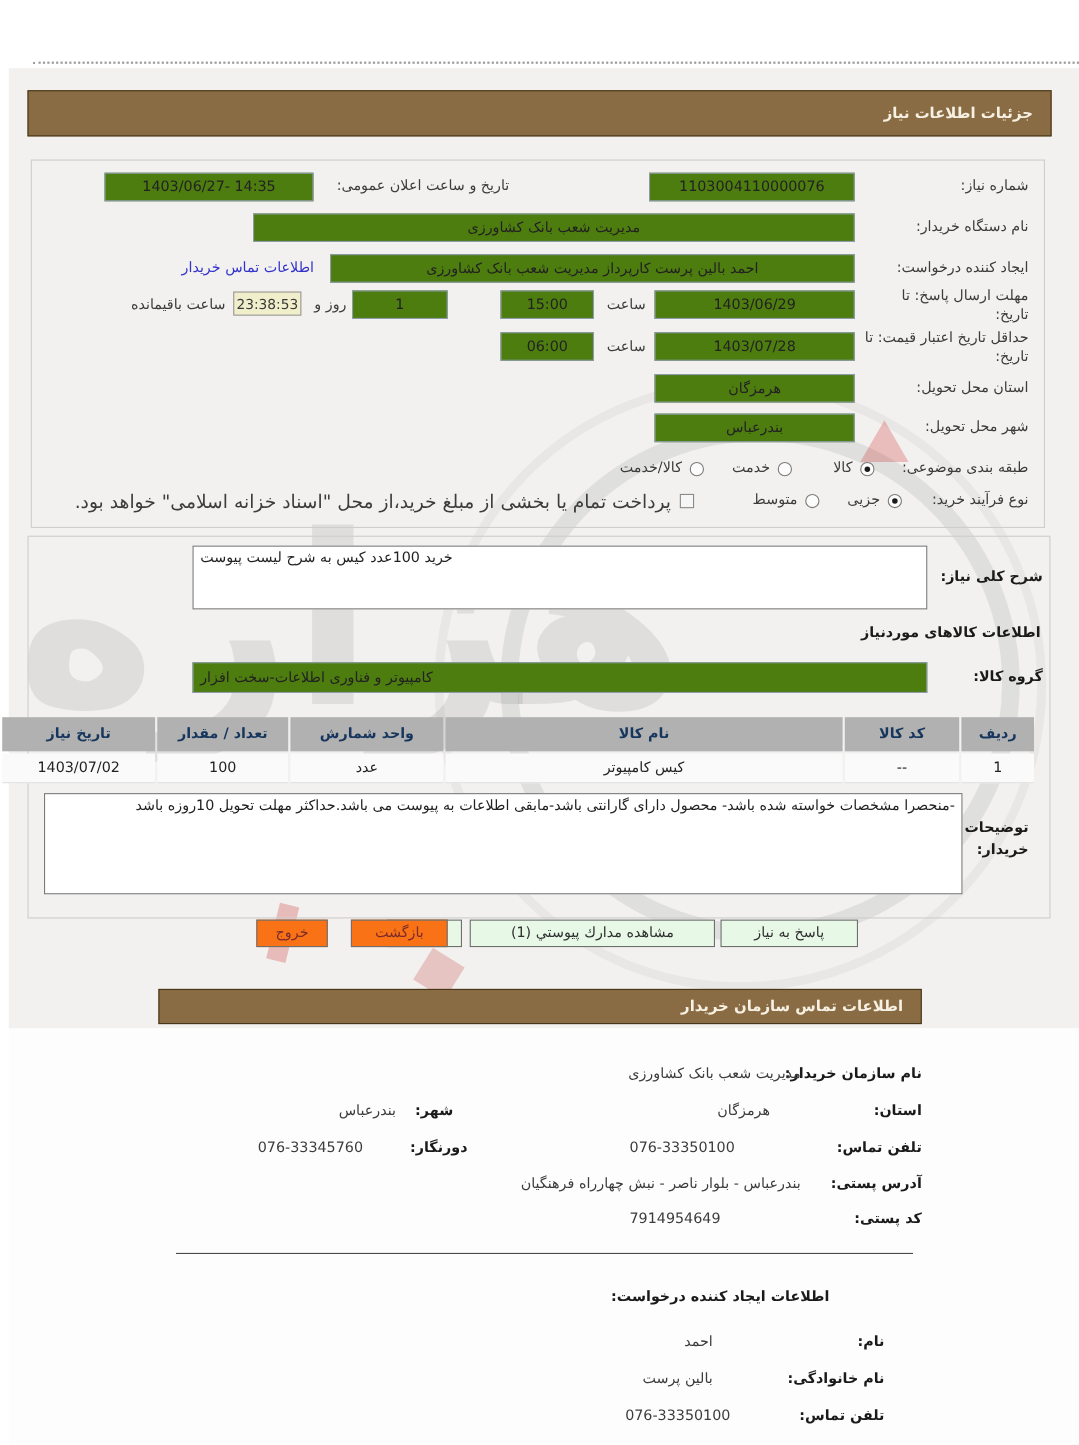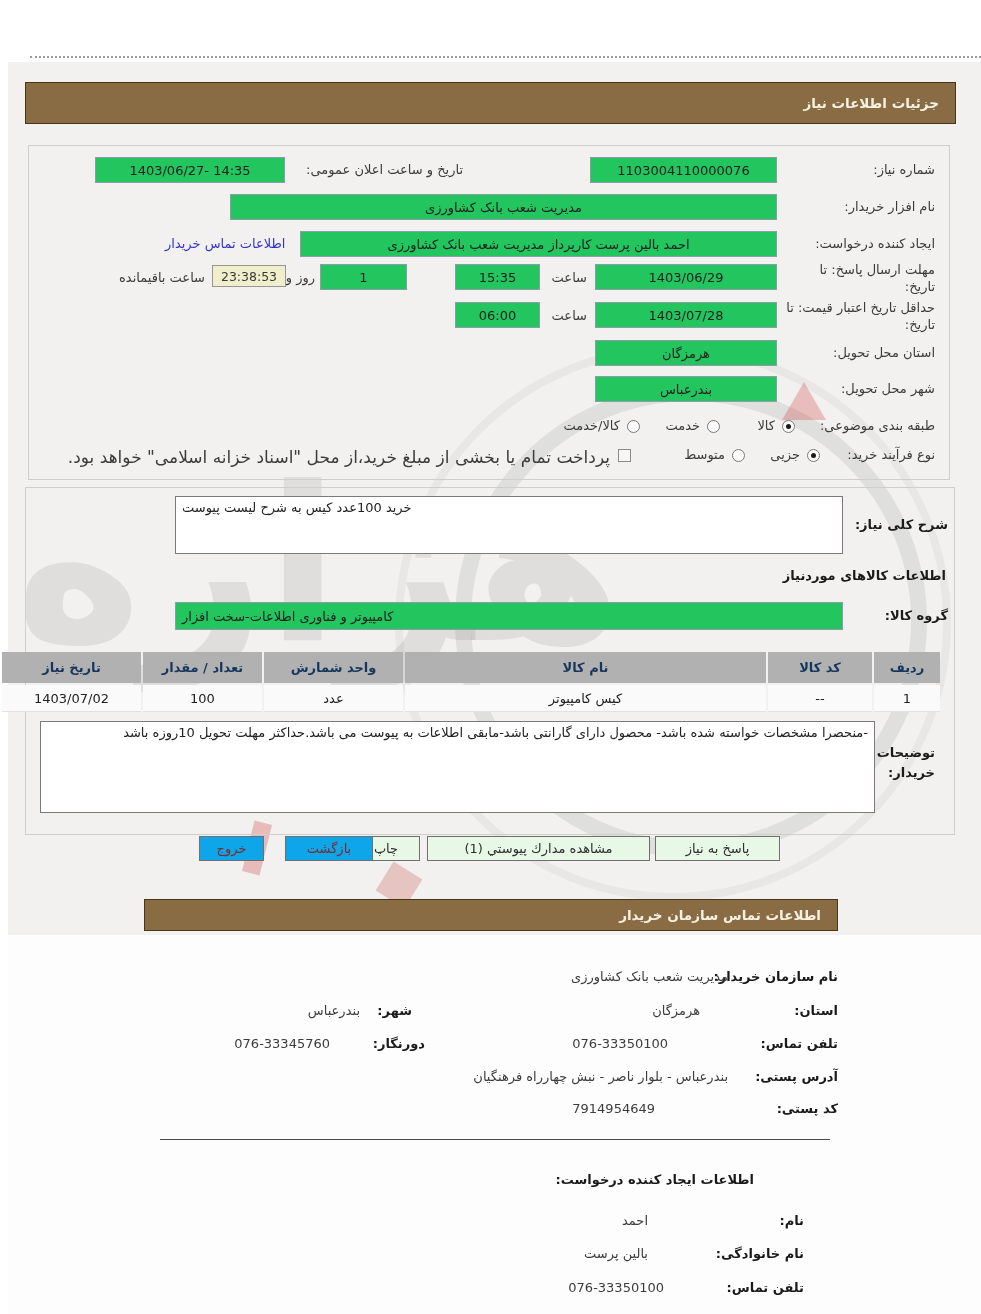--- a/index.html
+++ b/index.html
@@ -10,37 +10,37 @@
   }
   .sheet{position:relative;width:981px;height:1314px;}
   .graybg{position:absolute;left:8px;top:62px;width:973px;height:873px;background:#f2f1ef;}
   .whitebottom{position:absolute;left:8px;top:935px;width:973px;height:379px;background:#fdfdfd;}
   .topline{position:absolute;left:30px;top:56px;width:951px;border-top:2px dotted #9c9c9c;}
   .bar{position:absolute;height:32px;background:#8a6c44;border:1px solid #473618;
        color:#f7f1e3;font-weight:bold;font-size:13.5px;display:flex;align-items:center;padding:0 16px;box-sizing:border-box;}
   .panel{position:absolute;border:1px solid #cfcecb;box-sizing:border-box;}
   .lbl{position:absolute;color:#3c3c3c;white-space:nowrap;}
   .blbl{position:absolute;color:#1a1a1a;font-weight:bold;white-space:nowrap;}
-  .box{position:absolute;background:#22c55e;border:1px solid #8d9cab;box-sizing:border-box;
+  .box{position:absolute;background:#4d7c0f;border:1px solid #8d9cab;box-sizing:border-box;
        display:flex;align-items:center;justify-content:center;color:#222;font-size:13px;}
   .box.alignr{justify-content:flex-end;padding-left:6px;padding-right:8px;}
   .tarea{position:absolute;background:#fff;border:1px solid #7b7b7b;box-sizing:border-box;
        padding:3px 6px;color:#222;font-size:13px;overflow:hidden;}
   .num{direction:ltr;unicode-bidi:embed;}
   .link{position:absolute;color:#3333cc;white-space:nowrap;cursor:pointer;}
   .cd{position:absolute;background:#f0eecb;border:1px solid #979797;color:#3a3a3a;
       display:flex;align-items:center;justify-content:center;font-size:12.5px;box-sizing:border-box;}
   .radio{position:absolute;width:13px;height:13px;border:1px solid #7a7a7a;border-radius:50%;
          background:#fcfcfc;box-sizing:border-box;}
   .radio.sel::after{content:"";position:absolute;left:3px;top:3px;width:5px;height:5px;border-radius:50%;background:#1a1a1a;}
   .chk{position:absolute;width:13px;height:13px;border:1px solid #8a8a8a;background:#f6f6f6;box-sizing:border-box;}
   .btn{position:absolute;height:25px;border:1px solid #6f6f6f;display:flex;align-items:center;
        justify-content:center;font-size:13px;box-sizing:border-box;cursor:pointer;}
   .btn.green{background:#e7f8e7;color:#2f2f2f;}
-  .btn.pink{background:#0ea5e9;color:#7c2a2a;}
+  .btn.pink{background:#f97316;color:#7c2a2a;margin-left:34px;}
   table.items{position:absolute;border-collapse:separate;border-spacing:2px;table-layout:fixed;}
   table.items th{background:#b1b1b1;color:#17365d;font-weight:bold;font-size:13px;height:31px;padding:0 4px;}
   table.items td{background:#fafafa;color:#222;font-size:13px;height:26px;text-align:center;padding:0 4px;
                  border-bottom:1px solid #e2e2e2;}
   .hrline{position:absolute;border-top:1px solid #4a4a4a;}
   
   .wm{position:absolute;pointer-events:none;}
   .wm-circle{border-radius:50%;}
   .wm-text{font-weight:bold;color:rgba(60,60,60,0.10);}
 </style>
@@ -68,45 +68,45 @@
 
   <div class="lbl" style="right:46px;top:162px;">شماره نیاز:</div>
   <div class="box" style="left:590px;top:157px;width:187px;height:26px;">
     <span class="num">1103004110000076</span>
   </div>
   <div class="lbl" style="right:518px;top:162px;">تاریخ و ساعت اعلان عمومی:</div>
   <div class="box" style="left:95px;top:157px;width:190px;height:26px;">
     <span class="num">1403/06/27- 14:35</span>
   </div>
 
-  <div class="lbl" style="right:46px;top:199px;">نام افزار خریدار:</div>
+  <div class="lbl" style="right:46px;top:199px;">نام دستگاه خریدار:</div>
   <div class="box" style="left:230px;top:194px;width:547px;height:26px;">
     <span>مدیریت شعب بانک کشاورزی</span>
   </div>
 
   <div class="lbl" style="right:46px;top:236px;">ایجاد کننده درخواست:</div>
   <div class="box" style="left:300px;top:231px;width:477px;height:26px;">
     <span>احمد بالین پرست کارپرداز مدیریت شعب بانک کشاورزی</span>
   </div>
   <div class="link" style="left:165px;top:236px;">اطلاعات تماس خریدار</div>
 
   <div class="lbl" style="right:46px;top:262px;">مهلت ارسال پاسخ: تا</div>
   <div class="lbl" style="right:46px;top:279px;">تاریخ:</div>
   <div class="box" style="left:595px;top:264px;width:182px;height:26px;">
     <span class="num">1403/06/29</span>
   </div>
   <div class="lbl" style="right:394px;top:270px;">ساعت</div>
   <div class="box" style="left:455px;top:264px;width:85px;height:26px;">
-    <span class="num">15:35</span>
+    <span class="num">15:00</span>
   </div>
   <div class="box" style="left:320px;top:264px;width:87px;height:26px;">
     <span class="num">1</span>
   </div>
   <div class="lbl" style="right:666px;top:270px;">روز و</div>
-  <div class="cd" style="left:212px;top:265px;width:74px;height:22px;">
+  <div class="cd" style="left:212px;top:265px;width:62px;height:22px;">
     <span class="num">23:38:53</span>
   </div>
   <div class="lbl" style="right:776px;top:270px;">ساعت باقیمانده</div>
 
   <div class="lbl" style="right:46px;top:300px;">حداقل تاریخ اعتبار قیمت: تا</div>
   <div class="lbl" style="right:46px;top:317px;">تاریخ:</div>
   <div class="box" style="left:595px;top:302px;width:182px;height:26px;">
     <span class="num">1403/07/28</span>
   </div>
   <div class="lbl" style="right:394px;top:308px;">ساعت</div>

